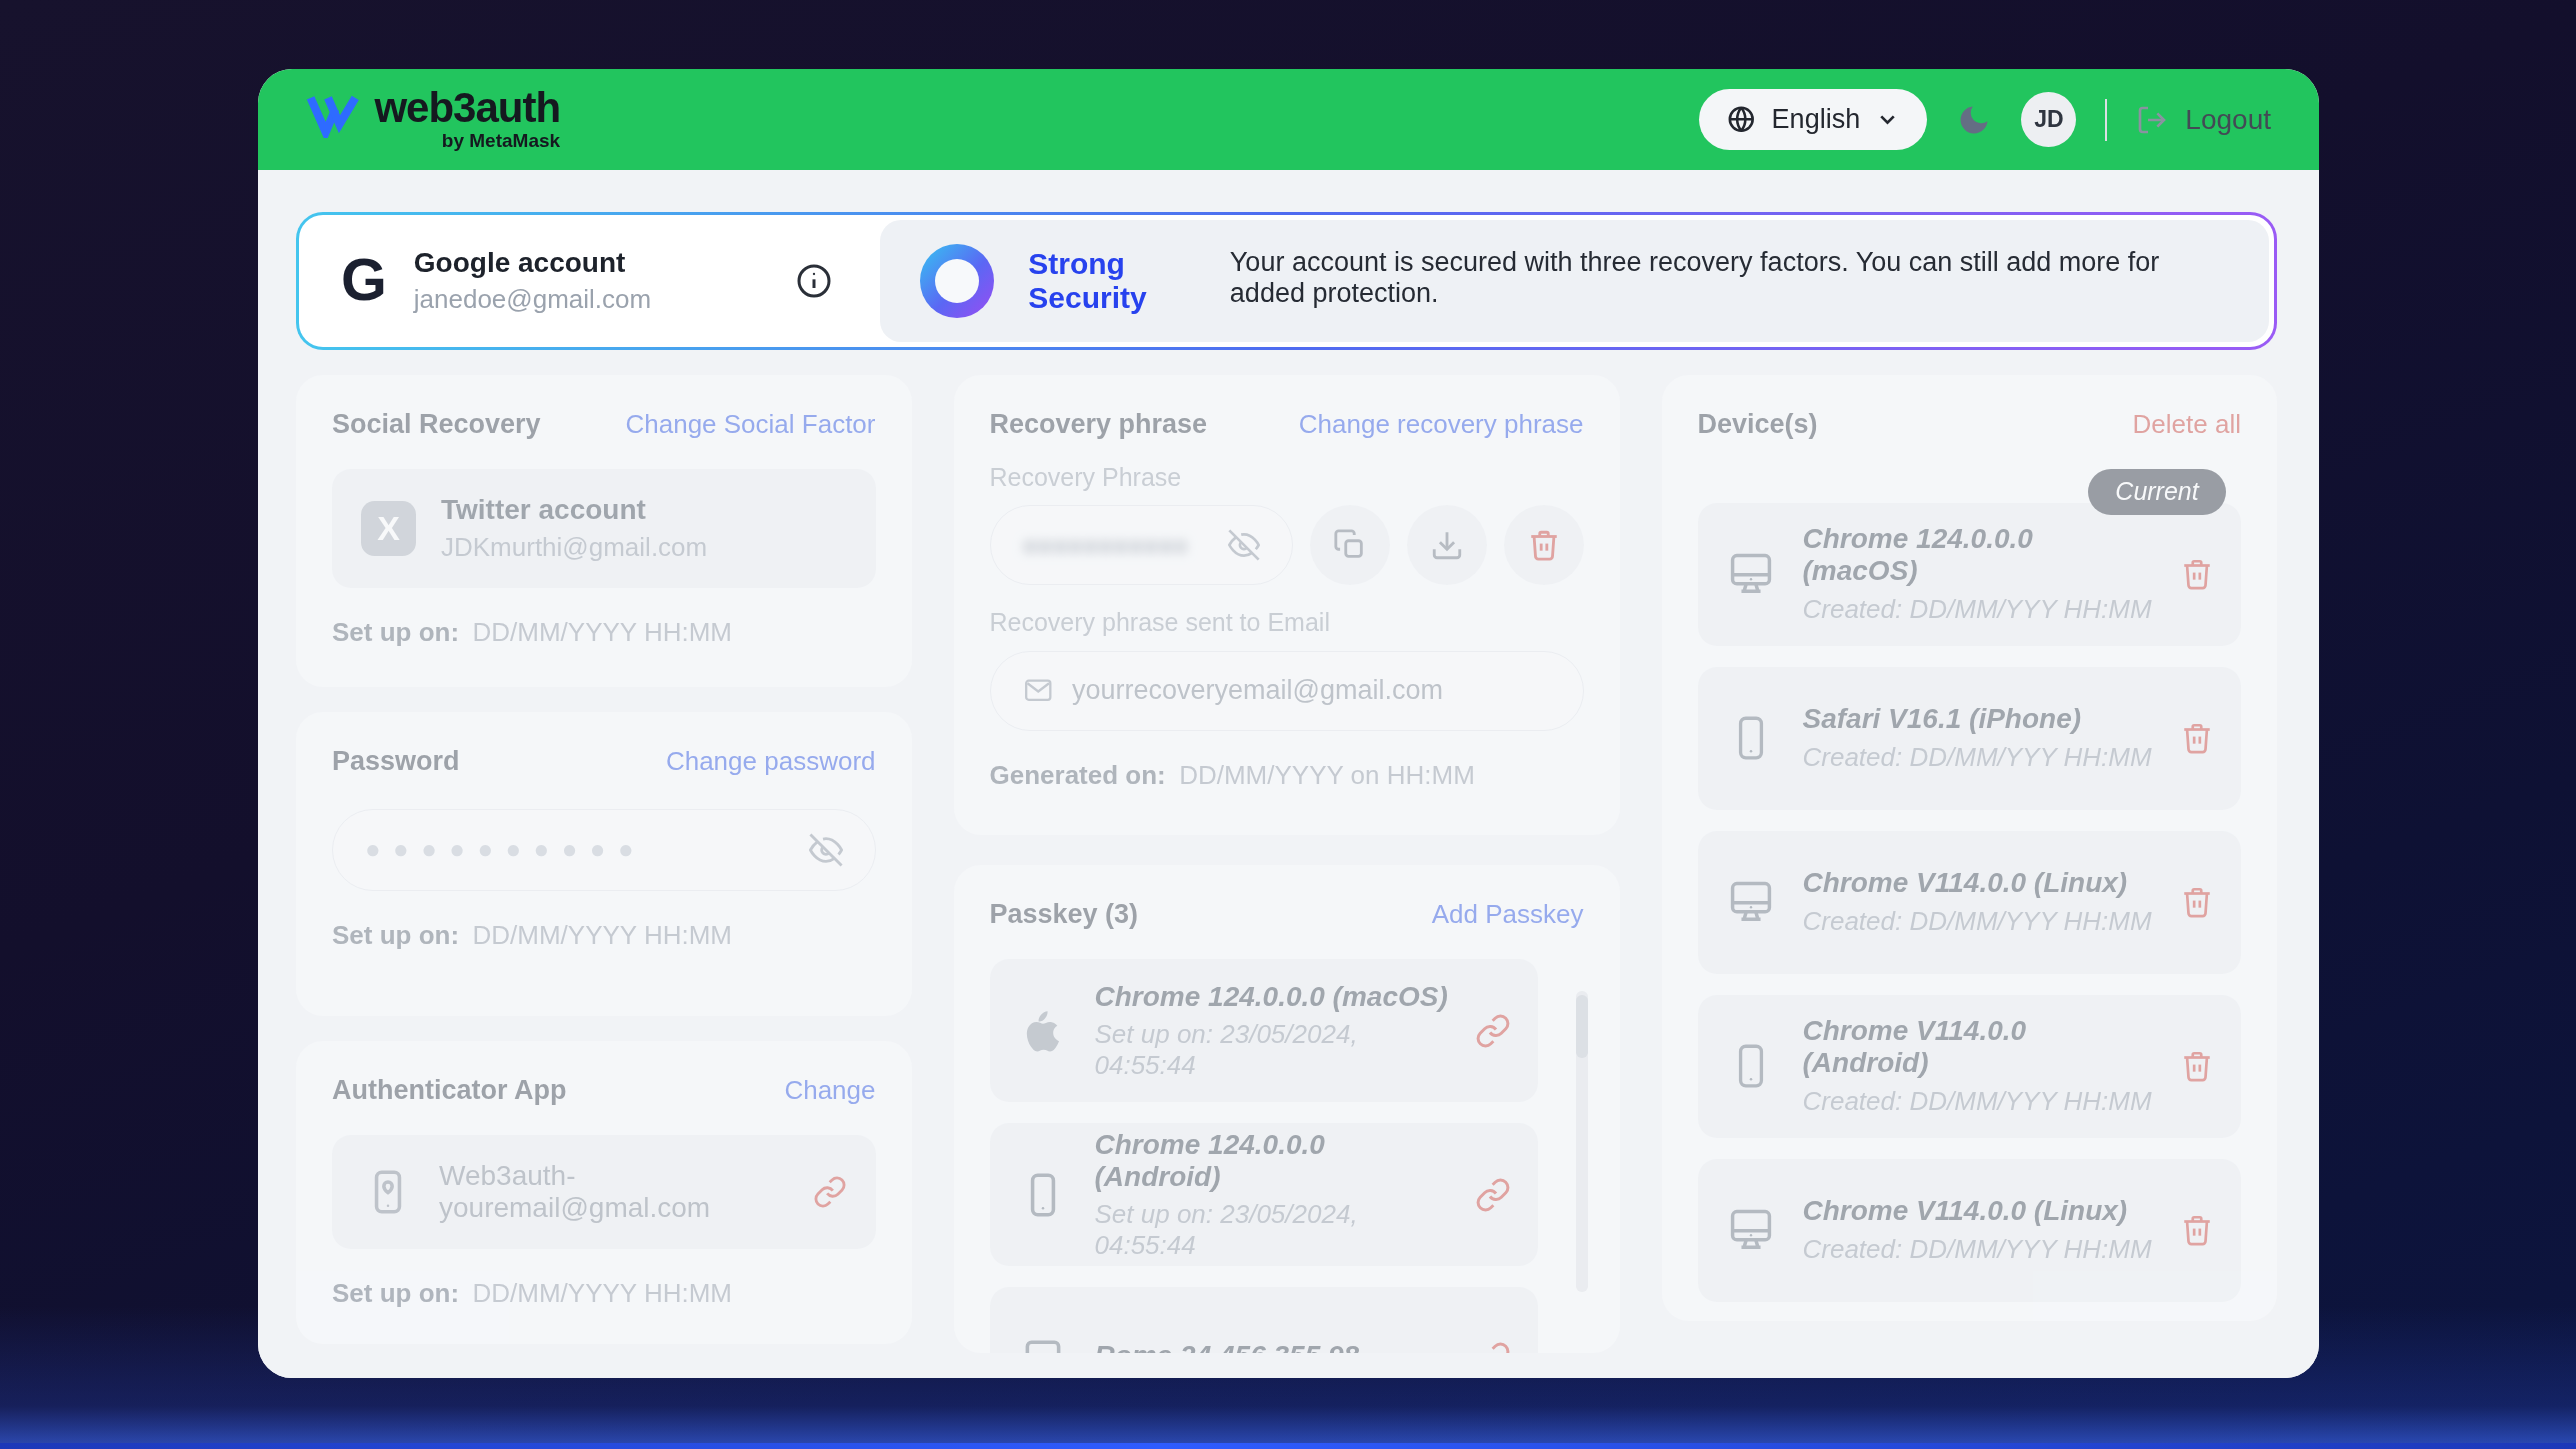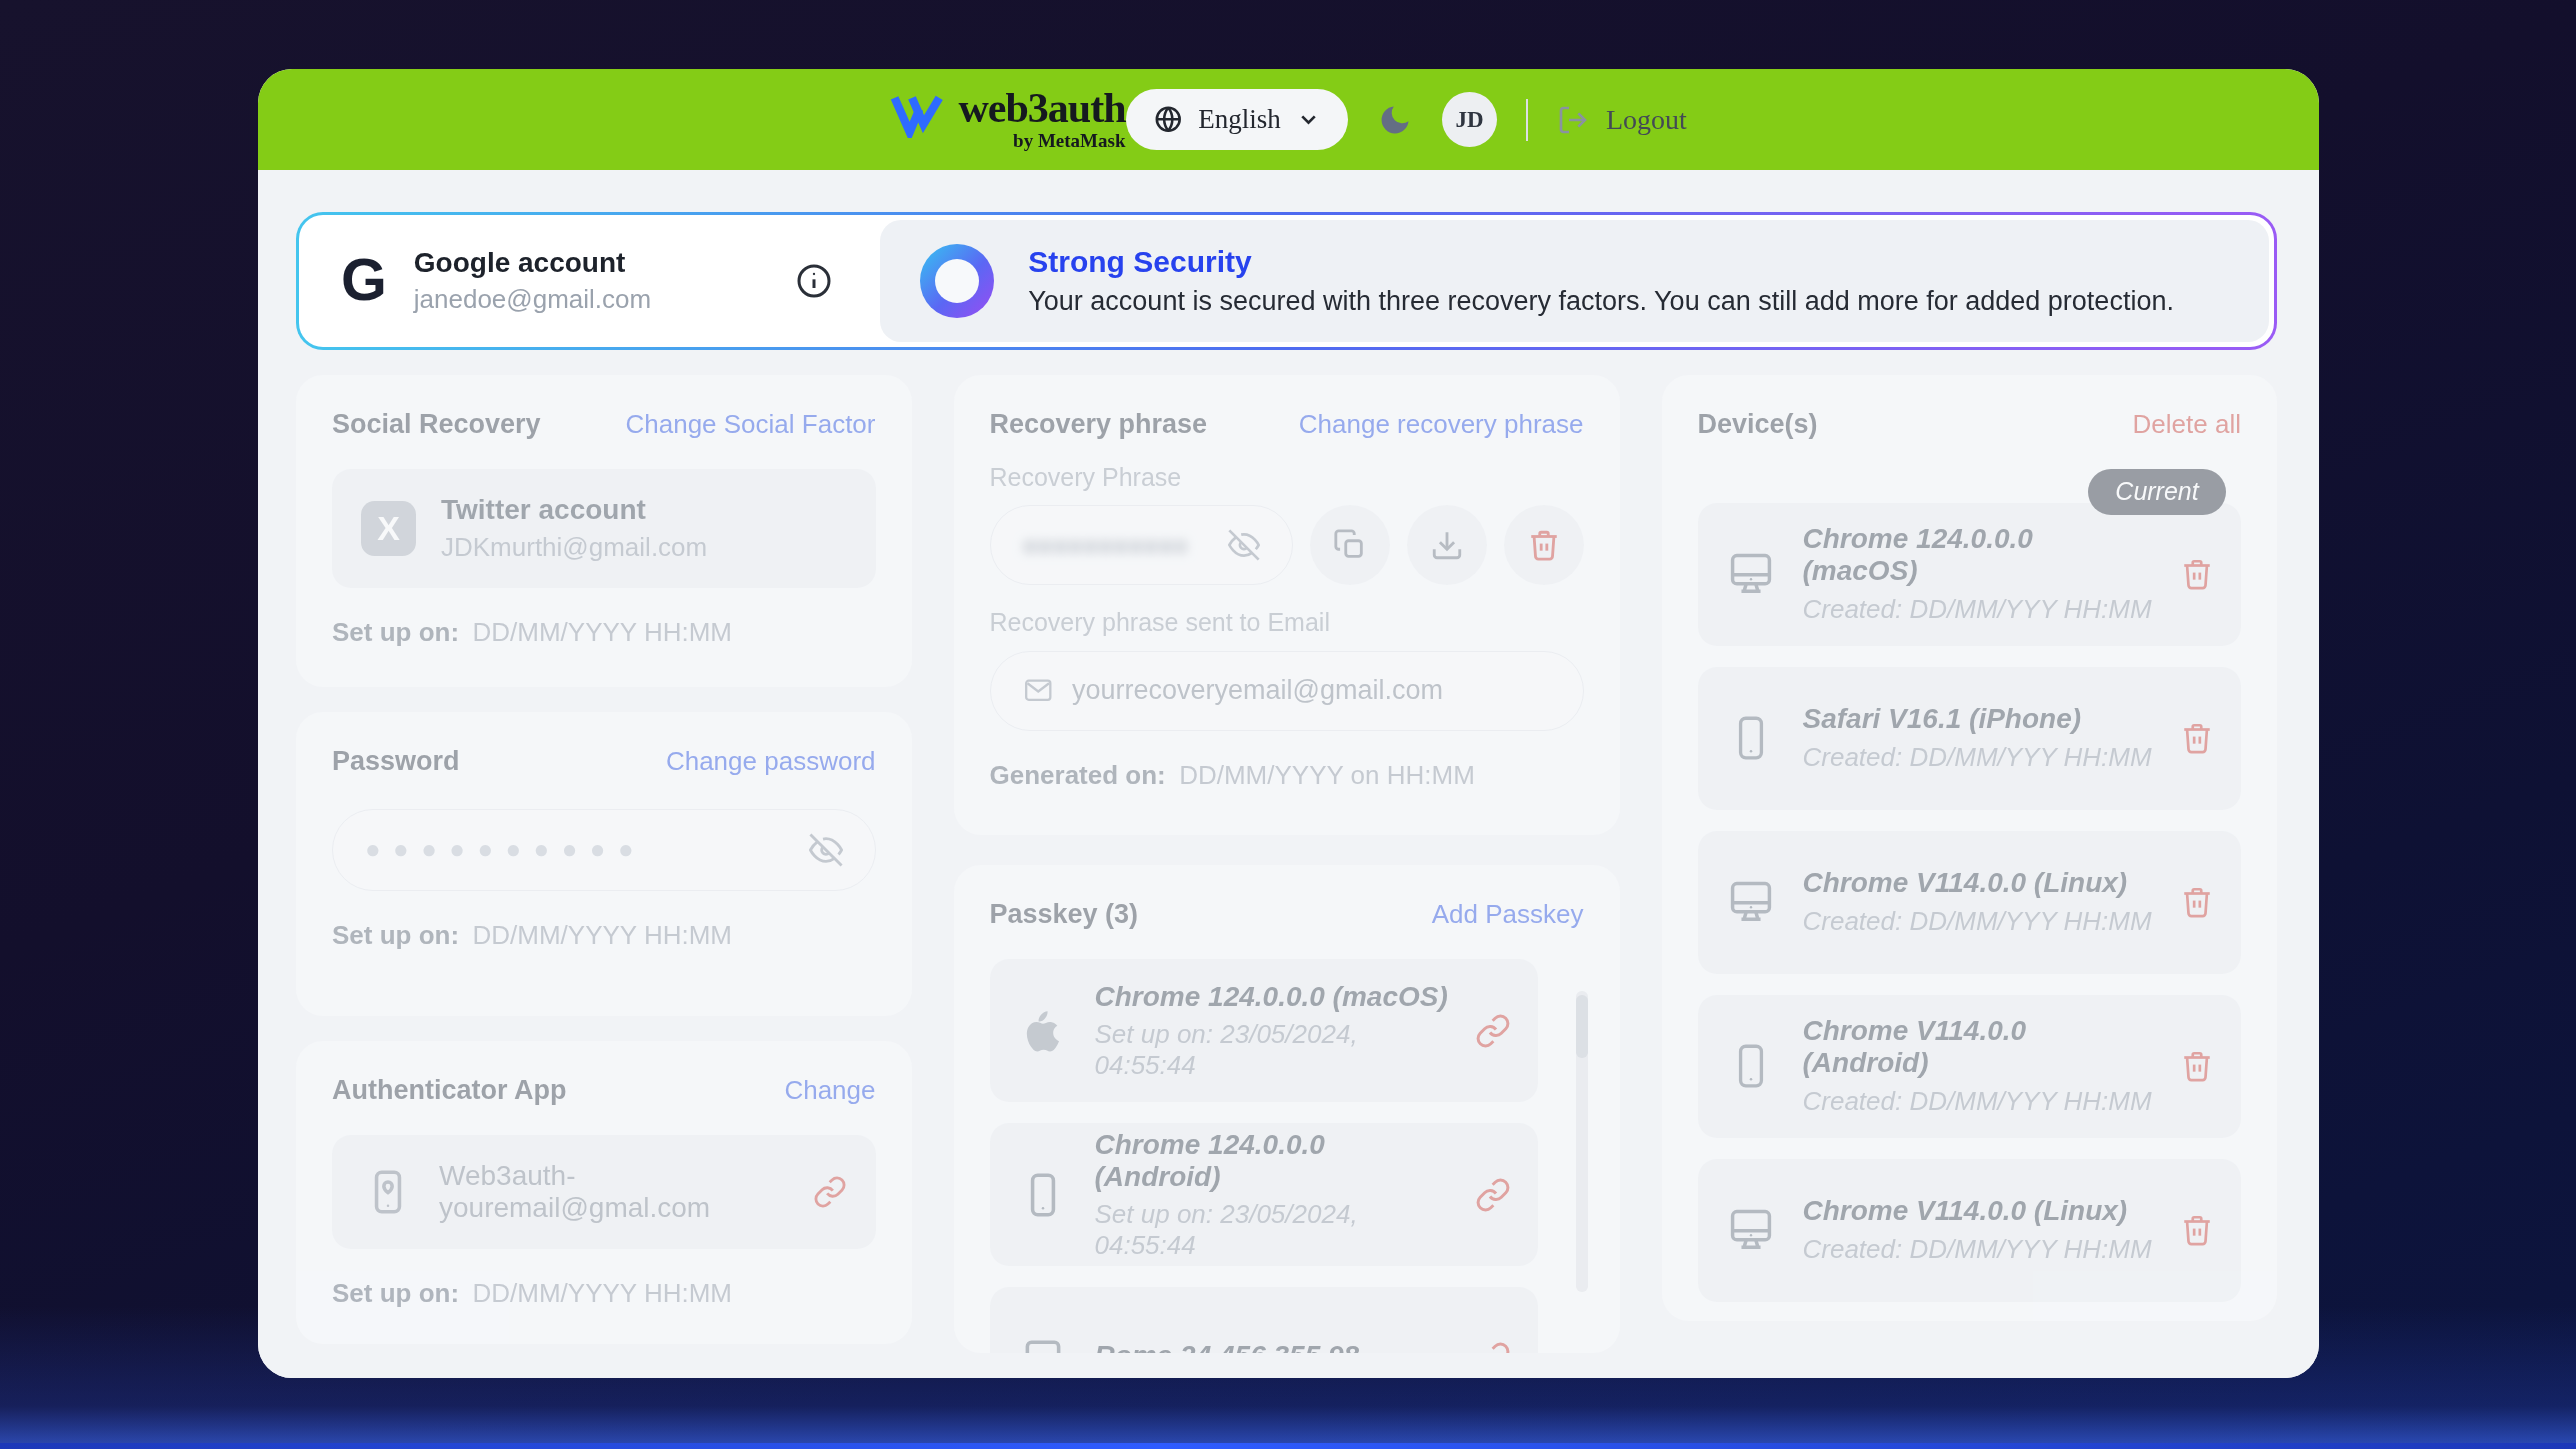--- a/index.html
+++ b/index.html
@@ -8,22 +8,22 @@
     font-family:"Liberation Sans","DejaVu Sans",sans-serif;
     background:linear-gradient(160deg,#17122d 0%,#130f2c 40%,#0e1134 72%,#0c1540 100%);
   }
   .glow{position:absolute;left:0;right:0;bottom:0;height:143px;pointer-events:none;
     background:linear-gradient(180deg,rgba(40,70,190,0) 0%,rgba(40,72,200,.28) 70%,rgba(62,108,255,.65) 100%);}
   .glow-line{position:absolute;left:0;right:0;bottom:0;height:5.7px;pointer-events:none;
     background:linear-gradient(90deg,#1c38b8,#2f5cff 45%,#1c38b8);}
   
   .app{position:absolute;left:258px;top:69px;width:2061px;height:1309px;background:#ffffff;
        border-radius:34px;overflow:hidden;display:flex;flex-direction:column;}
-  .app-header{height:101px;flex:0 0 101px;background:#84cc16;display:flex;align-items:center;
-       justify-content:center;padding:0 48px;font-family:Liberation Serif, serif;}
+  .app-header{height:101px;flex:0 0 101px;background:#22c55e;display:flex;align-items:center;
+       justify-content:space-between;padding:0 48px;}
   .logo{display:flex;align-items:flex-start;gap:13.4px;}
   .logo-mark{margin-top:5.7px;}
   .logo-txt{display:flex;flex-direction:column;align-items:flex-end;}
   .logo-title{font-size:42px;font-weight:700;color:#15191f;letter-spacing:-1px;line-height:1;}
   .logo-sub{font-size:19px;font-weight:700;color:#15191f;margin-top:1.9px;}
   .hdr-right{display:flex;align-items:center;gap:29px;}
   .lang-pill{display:flex;align-items:center;gap:15.3px;background:#f4f6f8;border-radius:953px;
        padding:15.3px 27px;font-size:27px;color:#23272f;cursor:pointer;}
   .avatar{width:55px;height:55px;border-radius:50%;background:#edeff2;display:grid;place-items:center;
        font-size:23px;font-weight:700;color:#2f3540;}
@@ -38,21 +38,21 @@
   .g-glyph{font-size:59px;font-weight:700;color:#1b2030;line-height:1;}
   .bl-txt{display:flex;flex-direction:column;gap:5.7px;}
   .bl-title{font-size:28px;font-weight:700;color:#1d222b;}
   .bl-sub{font-size:26px;color:#9aa2ad;}
   .info-btn{margin-left:auto;margin-right:34px;cursor:pointer;display:flex;}
   .banner-right{flex:1;margin:4.8px;background:#eef1f5;border-radius:21px;display:flex;align-items:center;
        gap:34px;padding:0 40px;}
   .ring{width:74px;height:74px;border-radius:50%;flex:0 0 74px;
        background:linear-gradient(135deg,#35c5f1 0%,#5b67f4 55%,#9a4cf2 100%);display:grid;place-items:center;}
   .ring::after{content:'';width:44px;height:44px;border-radius:50%;background:#f7f9fb;}
-  .br-txt{display:flex;flex-direction:column;gap:6.7px;}
+  .br-txt{display:flex;flex-direction:row;gap:6.7px;}
   .br-title{font-size:30px;font-weight:800;color:#2742ee;}
   .br-desc{font-size:27px;color:#262b34;}
   
   .grid{display:grid;grid-template-columns:1fr 1fr 1fr;gap:42px;opacity:.5;align-items:start;}
   .col{display:flex;flex-direction:column;gap:25px;}
   .card{background:#fafbfd;border-radius:27px;padding:34px 36px;box-sizing:border-box;}
   .card-head{display:flex;justify-content:space-between;align-items:center;}
   .card-title{font-size:27px;font-weight:700;color:#4c545e;}
   .card-link{font-size:26px;font-weight:500;color:#3d63e6;cursor:pointer;white-space:nowrap;}
   .card-link.red{color:#d0564e;}

